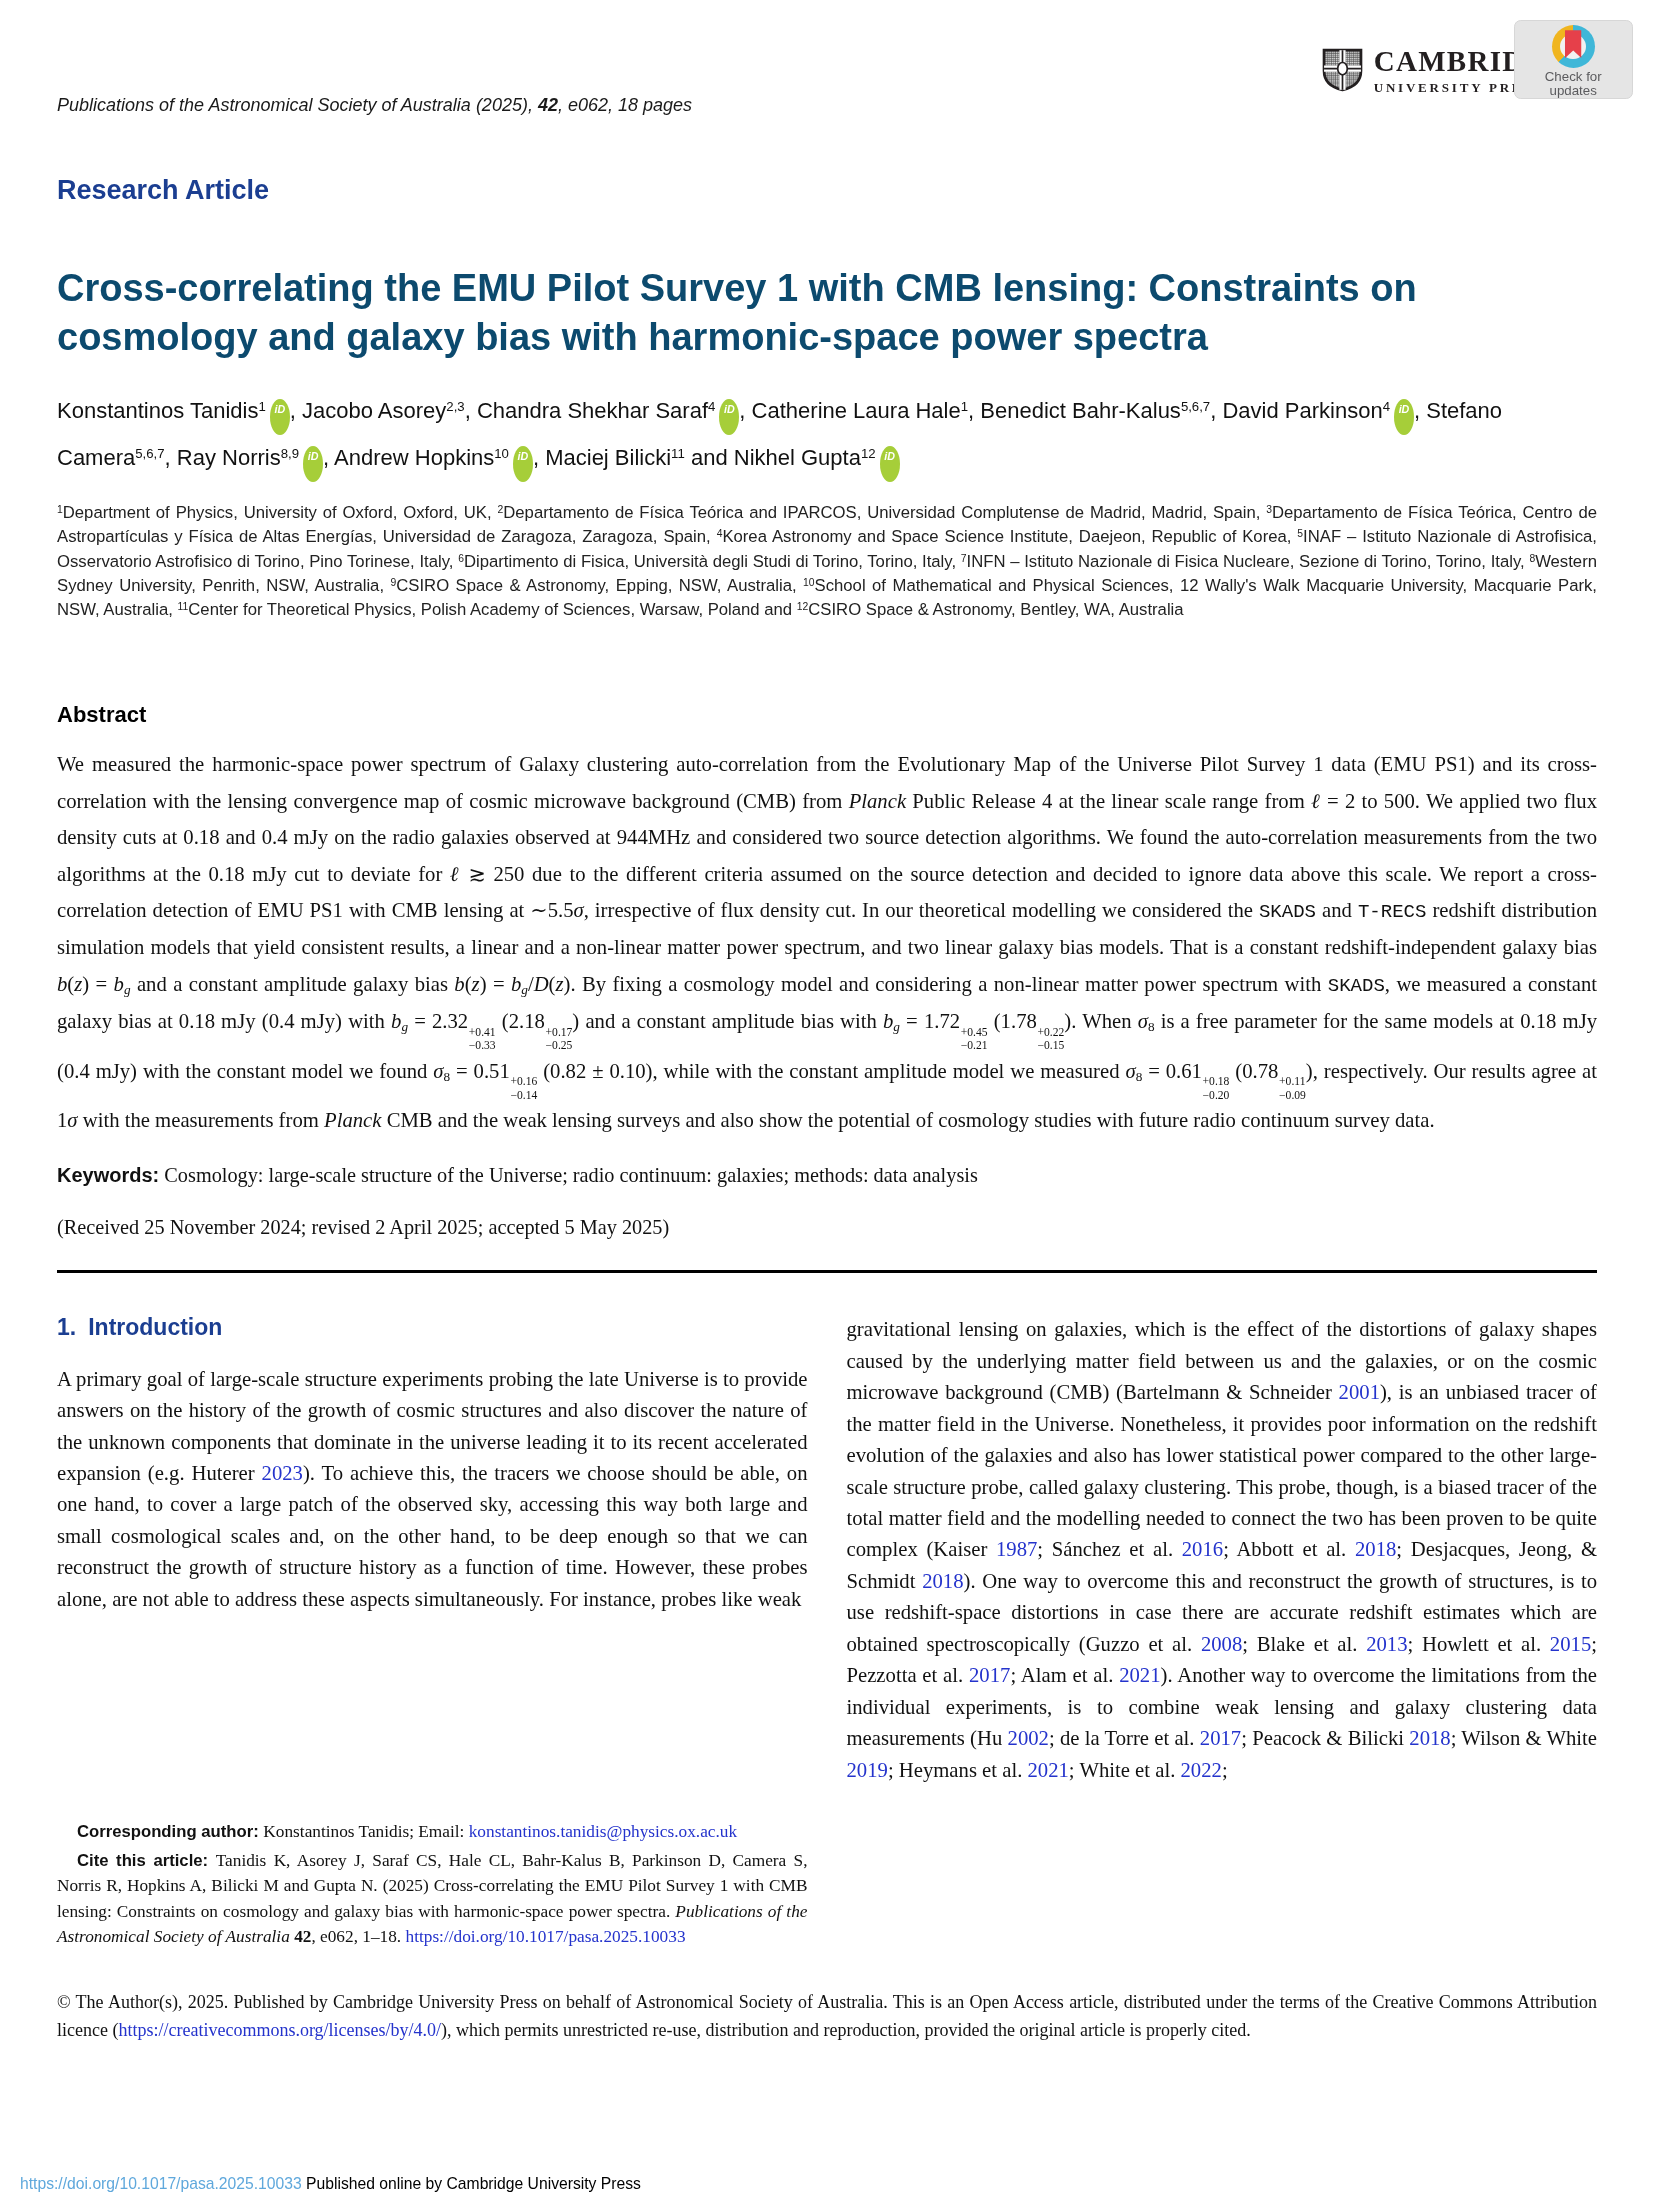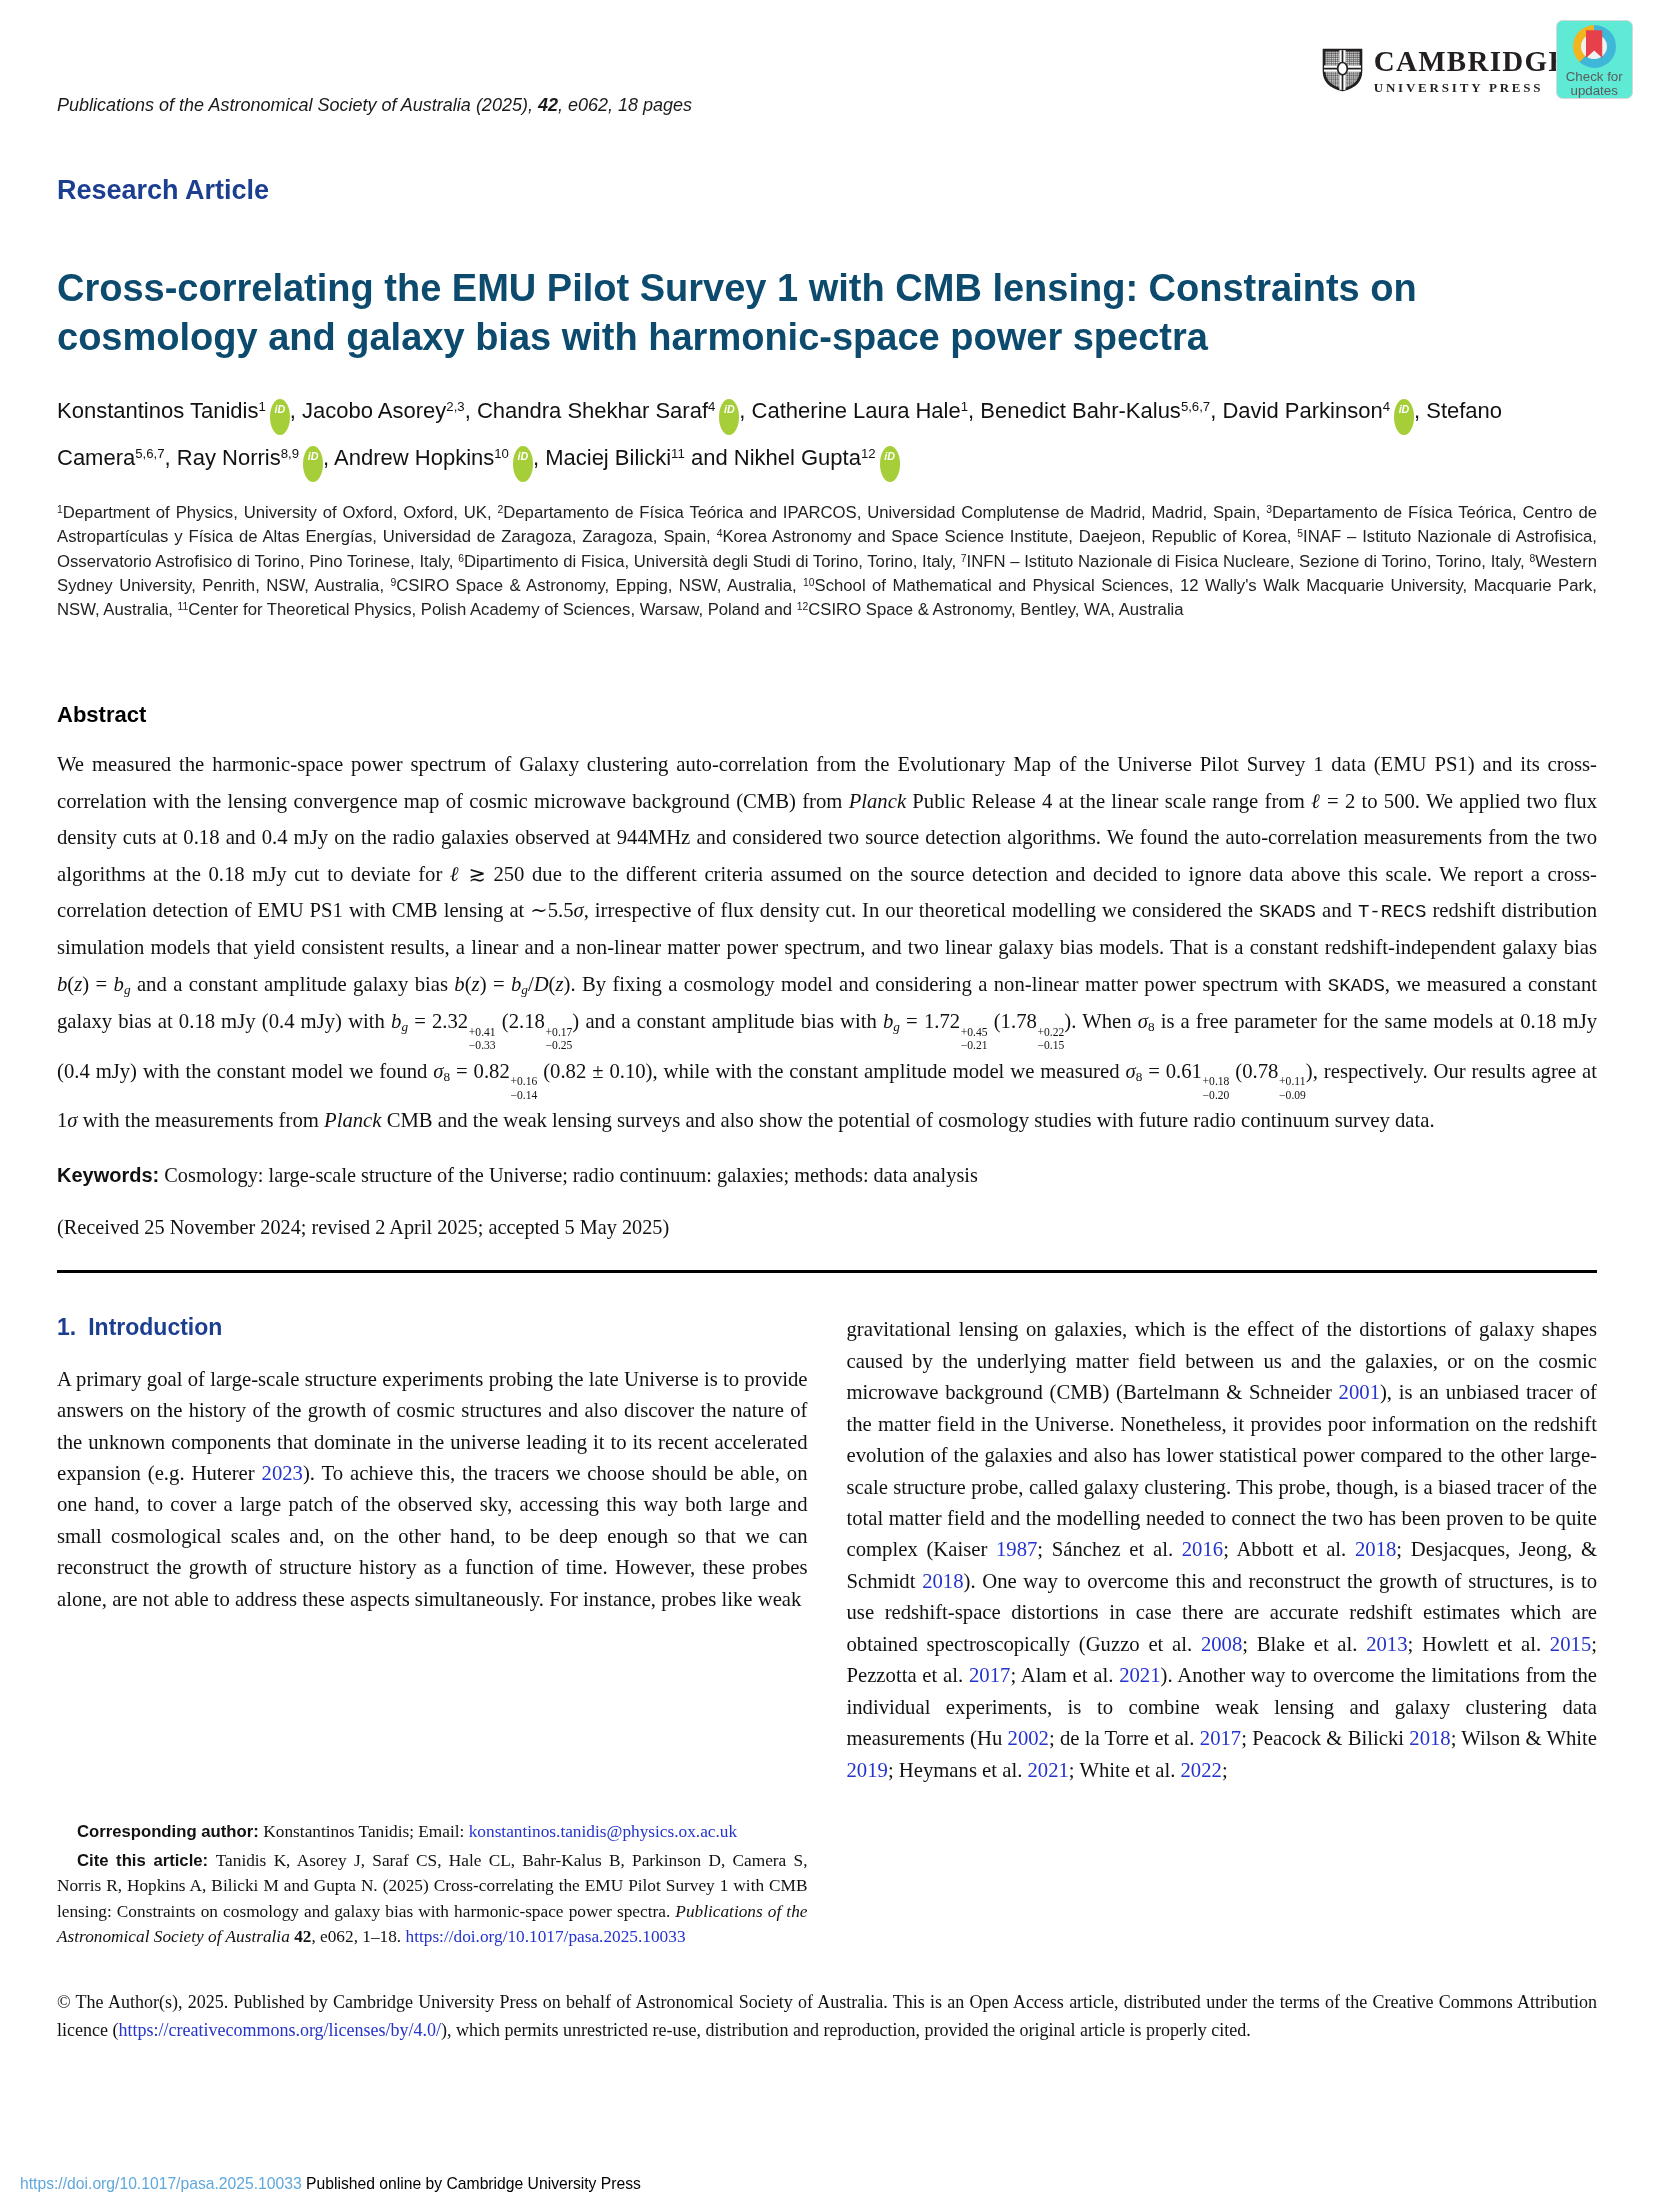--- a/index.html
+++ b/index.html
@@ -13,21 +13,21 @@
   .jline .b{font-weight:bold;}
   .link{color:#2433cc;}
   .lightlink{color:#5fa8dc;}
 
   
   .cup{position:absolute;top:47px;left:1322px;display:flex;align-items:center;gap:10.7px;}
   .cup-text .l1{font:bold 29px/1 "Liberation Serif","DejaVu Serif",serif;letter-spacing:1.3px;color:#231f20;}
   .cup-text .l2{font:bold 13px/1 "Liberation Serif","DejaVu Serif",serif;letter-spacing:2.8px;color:#231f20;margin-top:4.7px;}
 
   
-  .cm{position:absolute;top:20px;right:21.3px;width:77px;height:79px;background:#5eead4;
+  .cm{position:absolute;top:20px;right:21.3px;width:119px;height:79px;background:#e5e5e5;
       border:1.3px solid #d7d7d7;border-radius:6.7px;box-sizing:border-box;text-align:center;}
   .cm-ring{position:relative;width:43px;height:43px;border-radius:50%;margin:4px auto 0;
            background:conic-gradient(from 225deg,#f0b51f 0 37%,#3fb7d8 37% 100%);}
   .cm-ring::after{content:"";position:absolute;inset:8.7px;background:#f1f1f1;border-radius:50%;}
   .cm-mark{position:absolute;left:50%;top:5.3px;transform:translateX(-50%);width:16.7px;height:28px;
            background:#e6404a;clip-path:polygon(0 0,100% 0,100% 100%,50% 72%,0 100%);z-index:2;}
   .cm-text{margin-top:2px;font:13.3px/1.08 "Liberation Sans","DejaVu Sans",sans-serif;color:#5b5b5e;}
 
   
   .rtype{margin-top:59px;font:bold 27px/1.1 "Liberation Sans","DejaVu Sans",sans-serif;color:#1b3e91;}
@@ -130,21 +130,21 @@
           <span>−0.33</span>
         </span><span> (2.18</span><span class="supsub">
           <span>+0.17</span>
           <span>−0.25</span>
         </span><span>) and a constant amplitude bias with </span><span class="mi">b</span><span class="mi sub">g</span><span> = 1.72</span><span class="supsub">
           <span>+0.45</span>
           <span>−0.21</span>
         </span><span> (1.78</span><span class="supsub">
           <span>+0.22</span>
           <span>−0.15</span>
-        </span><span>). When </span><span class="mi">σ</span><span class="sub">8</span><span> is a free parameter for the same models at 0.18 mJy (0.4 mJy) with the constant model we found </span><span class="mi">σ</span><span class="sub">8</span><span> = 0.82</span><span class="supsub">
+        </span><span>). When </span><span class="mi">σ</span><span class="sub">8</span><span> is a free parameter for the same models at 0.18 mJy (0.4 mJy) with the constant model we found </span><span class="mi">σ</span><span class="sub">8</span><span> = 0.51</span><span class="supsub">
           <span>+0.16</span>
           <span>−0.14</span>
         </span><span> (0.82 ± 0.10), while with the constant amplitude model we measured </span><span class="mi">σ</span><span class="sub">8</span><span> = 0.61</span><span class="supsub">
           <span>+0.18</span>
           <span>−0.20</span>
         </span><span> (0.78</span><span class="supsub">
           <span>+0.11</span>
           <span>−0.09</span>
         </span><span>), respectively. Our results agree at 1</span><span class="mi">σ</span><span> with the measurements from </span><span class="i">Planck</span><span> CMB and the weak lensing surveys and also show the potential of cosmology studies with future radio continuum survey data.</span></div>
 

